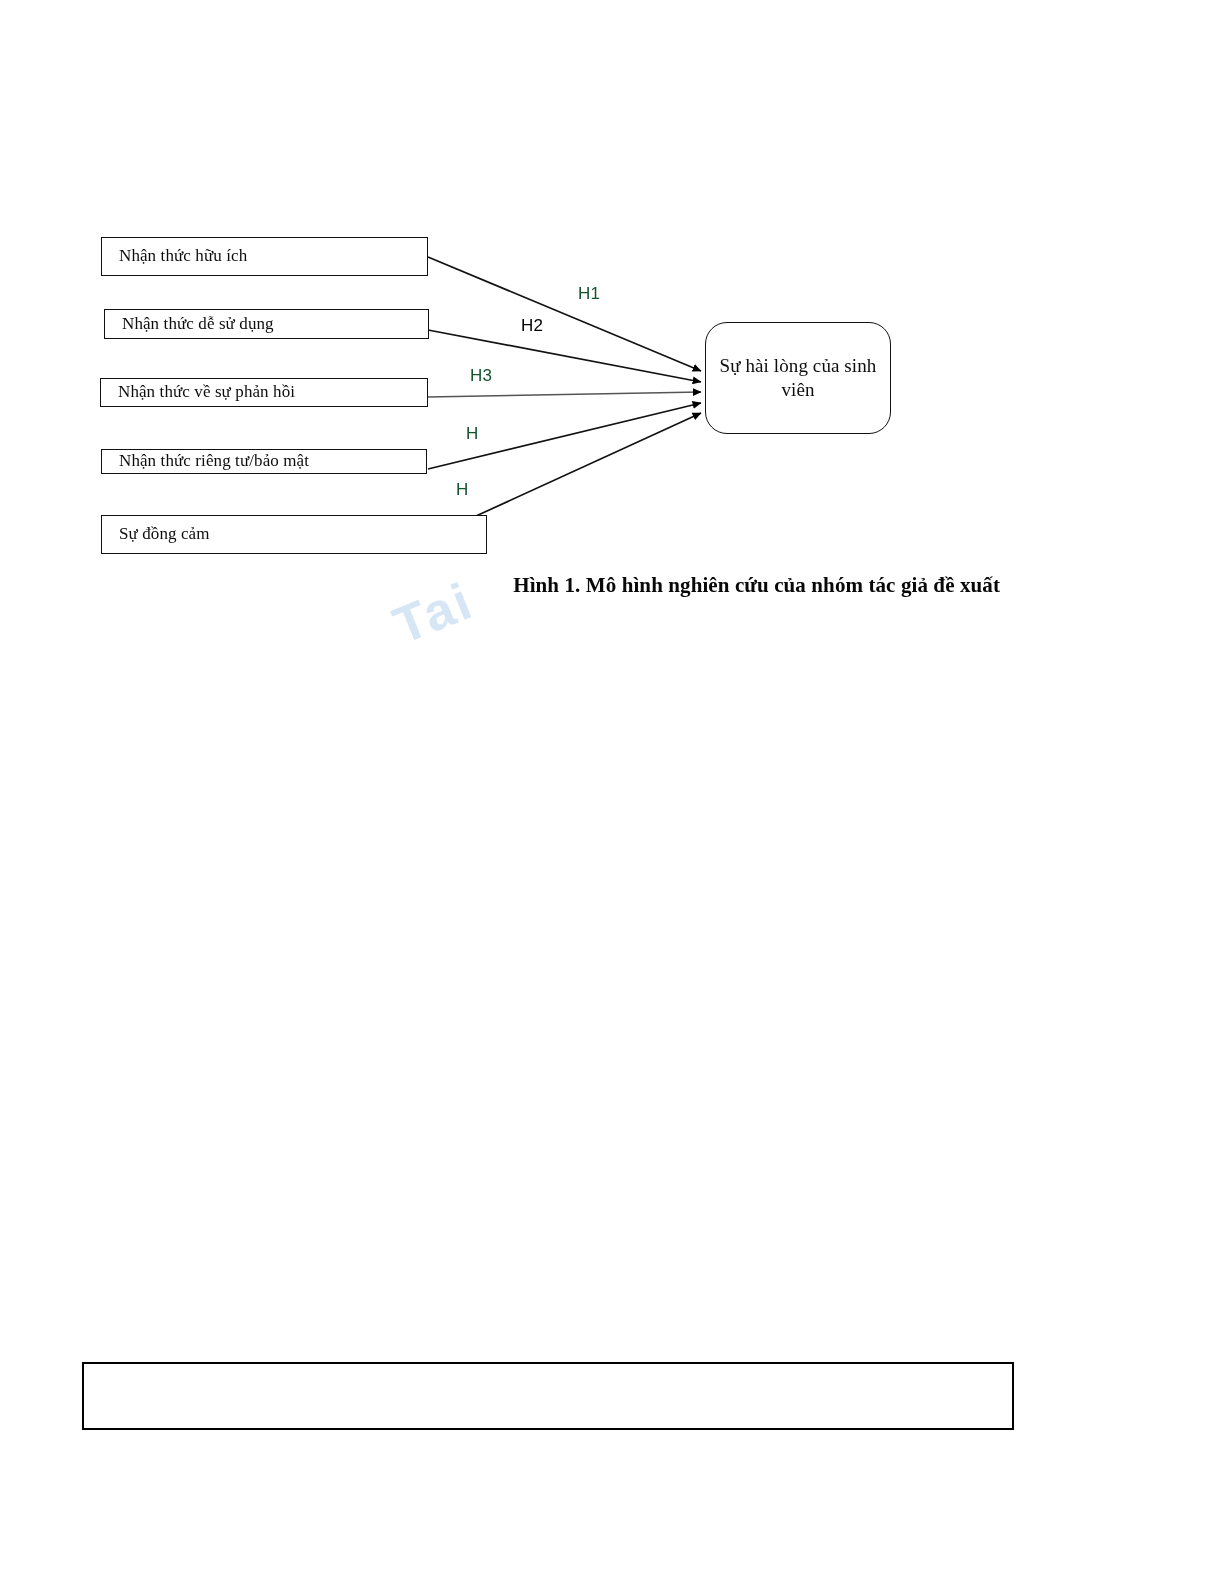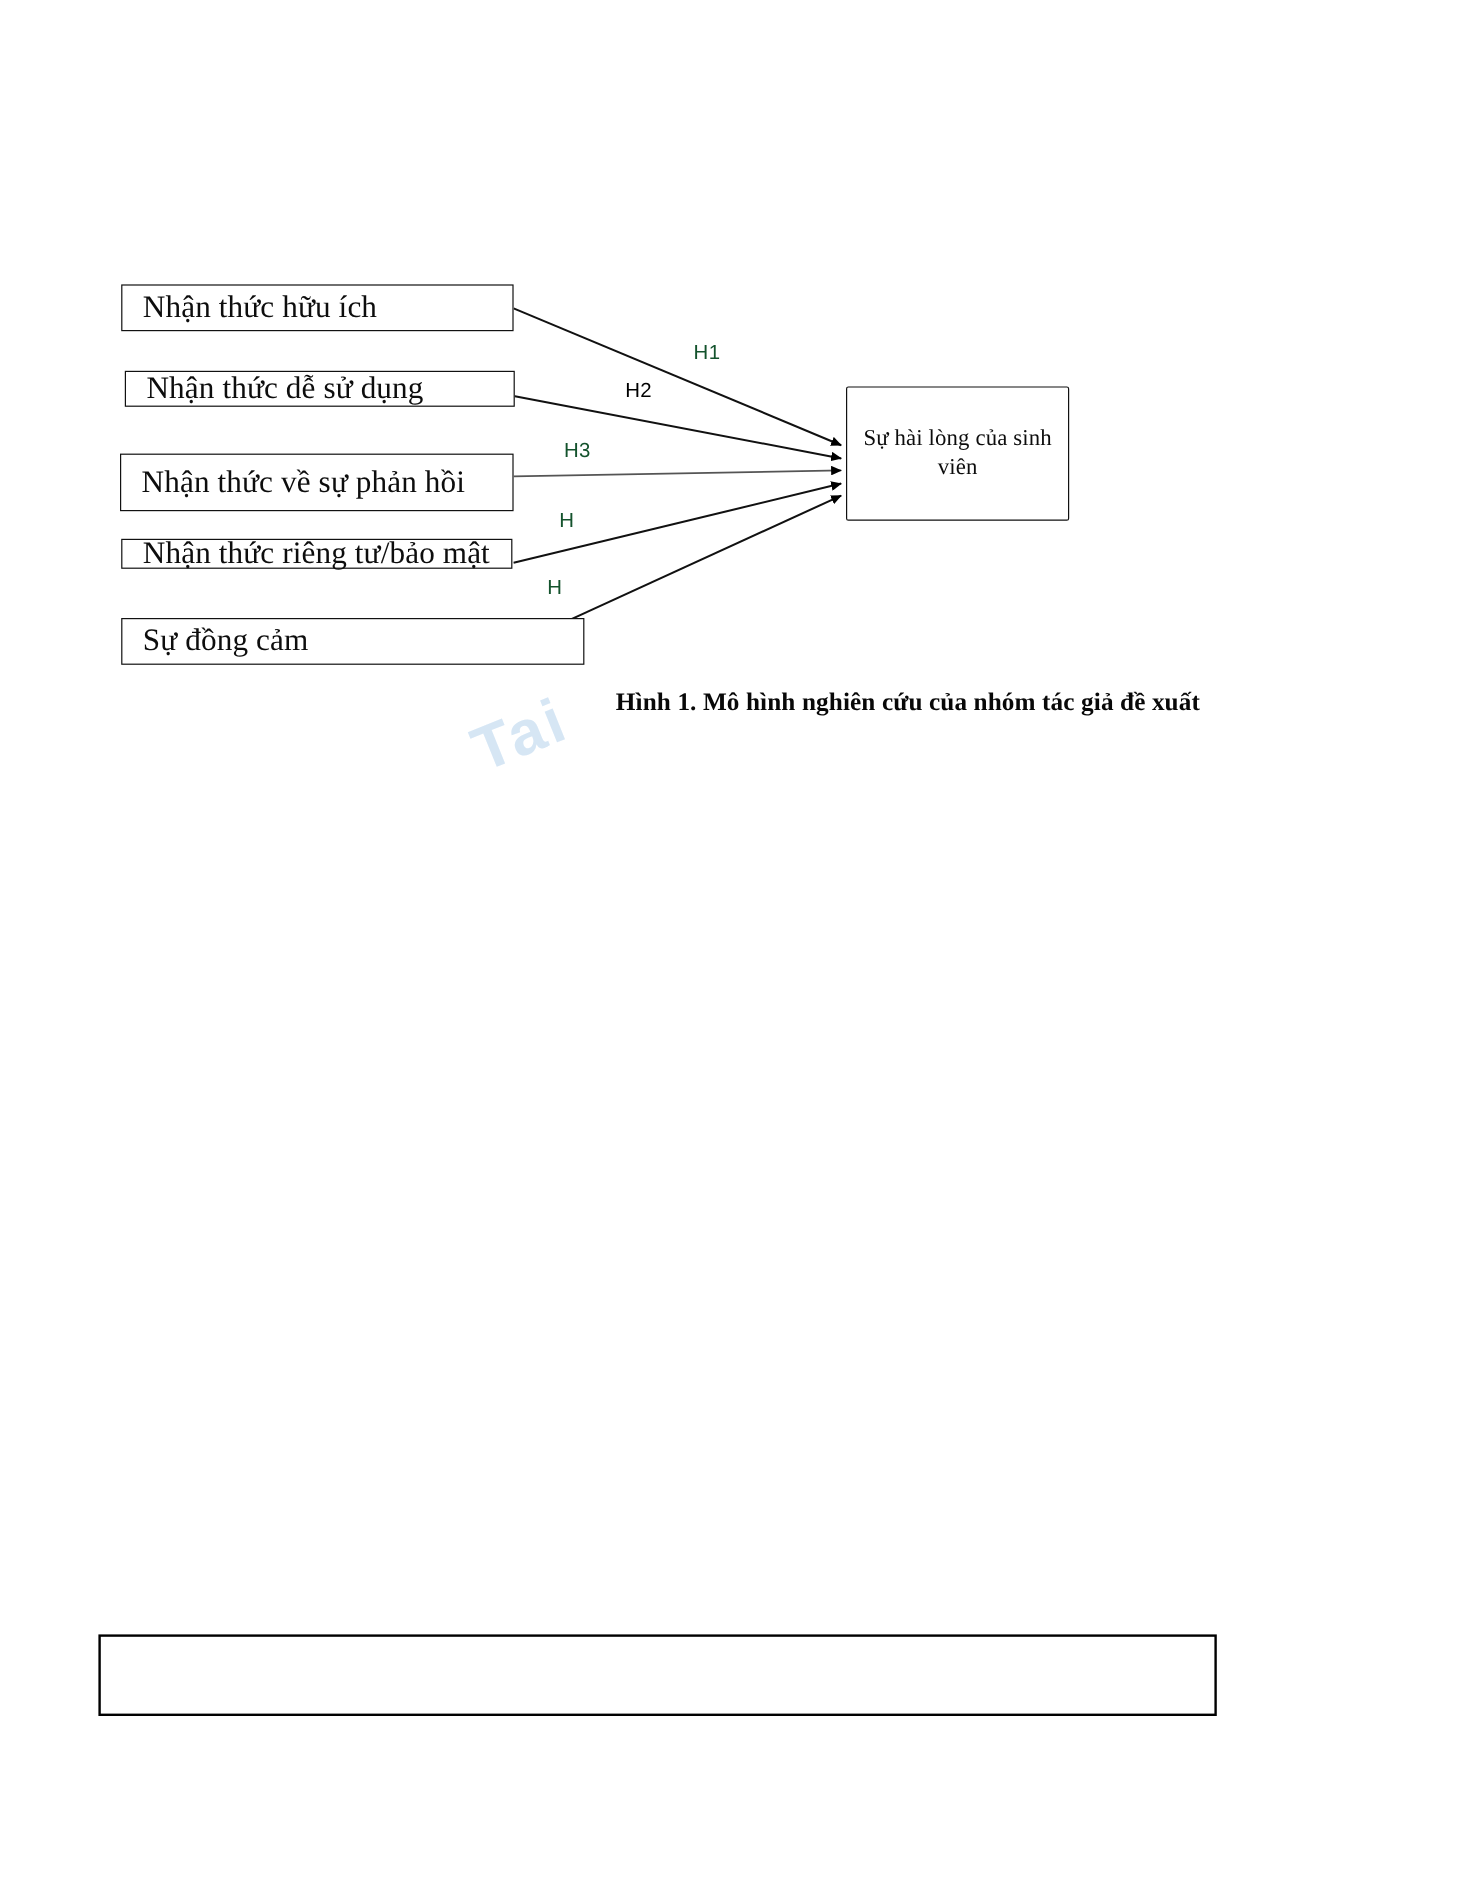--- a/index.html
+++ b/index.html
@@ -46,37 +46,37 @@
     position: absolute;
     box-sizing: border-box;
     border: 1.6px solid #111111;
     background: #ffffff;
     display: flex;
     align-items: center;
     padding-left: 17px;
   }
   .construct-label {
     font-family: "Liberation Serif", "DejaVu Serif", serif;
-    font-size: 26px;
+    font-size: 17px;
     line-height: 1.1;
     letter-spacing: .1px;
     color: #0d0d0d;
     white-space: nowrap;
   }
 
   
   #outcome-box {
     position: absolute;
     left: 705px;
     top: 322px;
     width: 186px;
     height: 112px;
     box-sizing: border-box;
     border: 1.7px solid #111111;
-    border-radius: 2px;
+    border-radius: 22px;
     background: #ffffff;
     display: flex;
     align-items: center;
     justify-content: center;
     text-align: center;
   }
   #outcome-box .construct-label {
     font-size: 19px;
     line-height: 1.25;
     white-space: normal;
@@ -163,21 +163,21 @@
     </svg>
 
     <div class="construct-box" style="left:101px; top:237px; width:327px; height:39px;">
       <span class="construct-label">Nhận thức hữu ích</span>
     </div>
 
     <div class="construct-box" style="left:104px; top:309px; width:325px; height:30px;">
       <span class="construct-label">Nhận thức dễ sử dụng</span>
     </div>
 
-    <div class="construct-box" style="left:100px; top:378px; width:328px; height:48px;">
+    <div class="construct-box" style="left:100px; top:378px; width:328px; height:29px;">
       <span class="construct-label">Nhận thức về sự phản hồi</span>
     </div>
 
     <div class="construct-box" style="left:101px; top:449px; width:326px; height:25px;">
       <span class="construct-label">Nhận thức riêng tư/bảo mật</span>
     </div>
 
     <div class="construct-box" style="left:101px; top:515px; width:386px; height:39px;">
       <span class="construct-label">Sự đồng cảm</span>
     </div>

